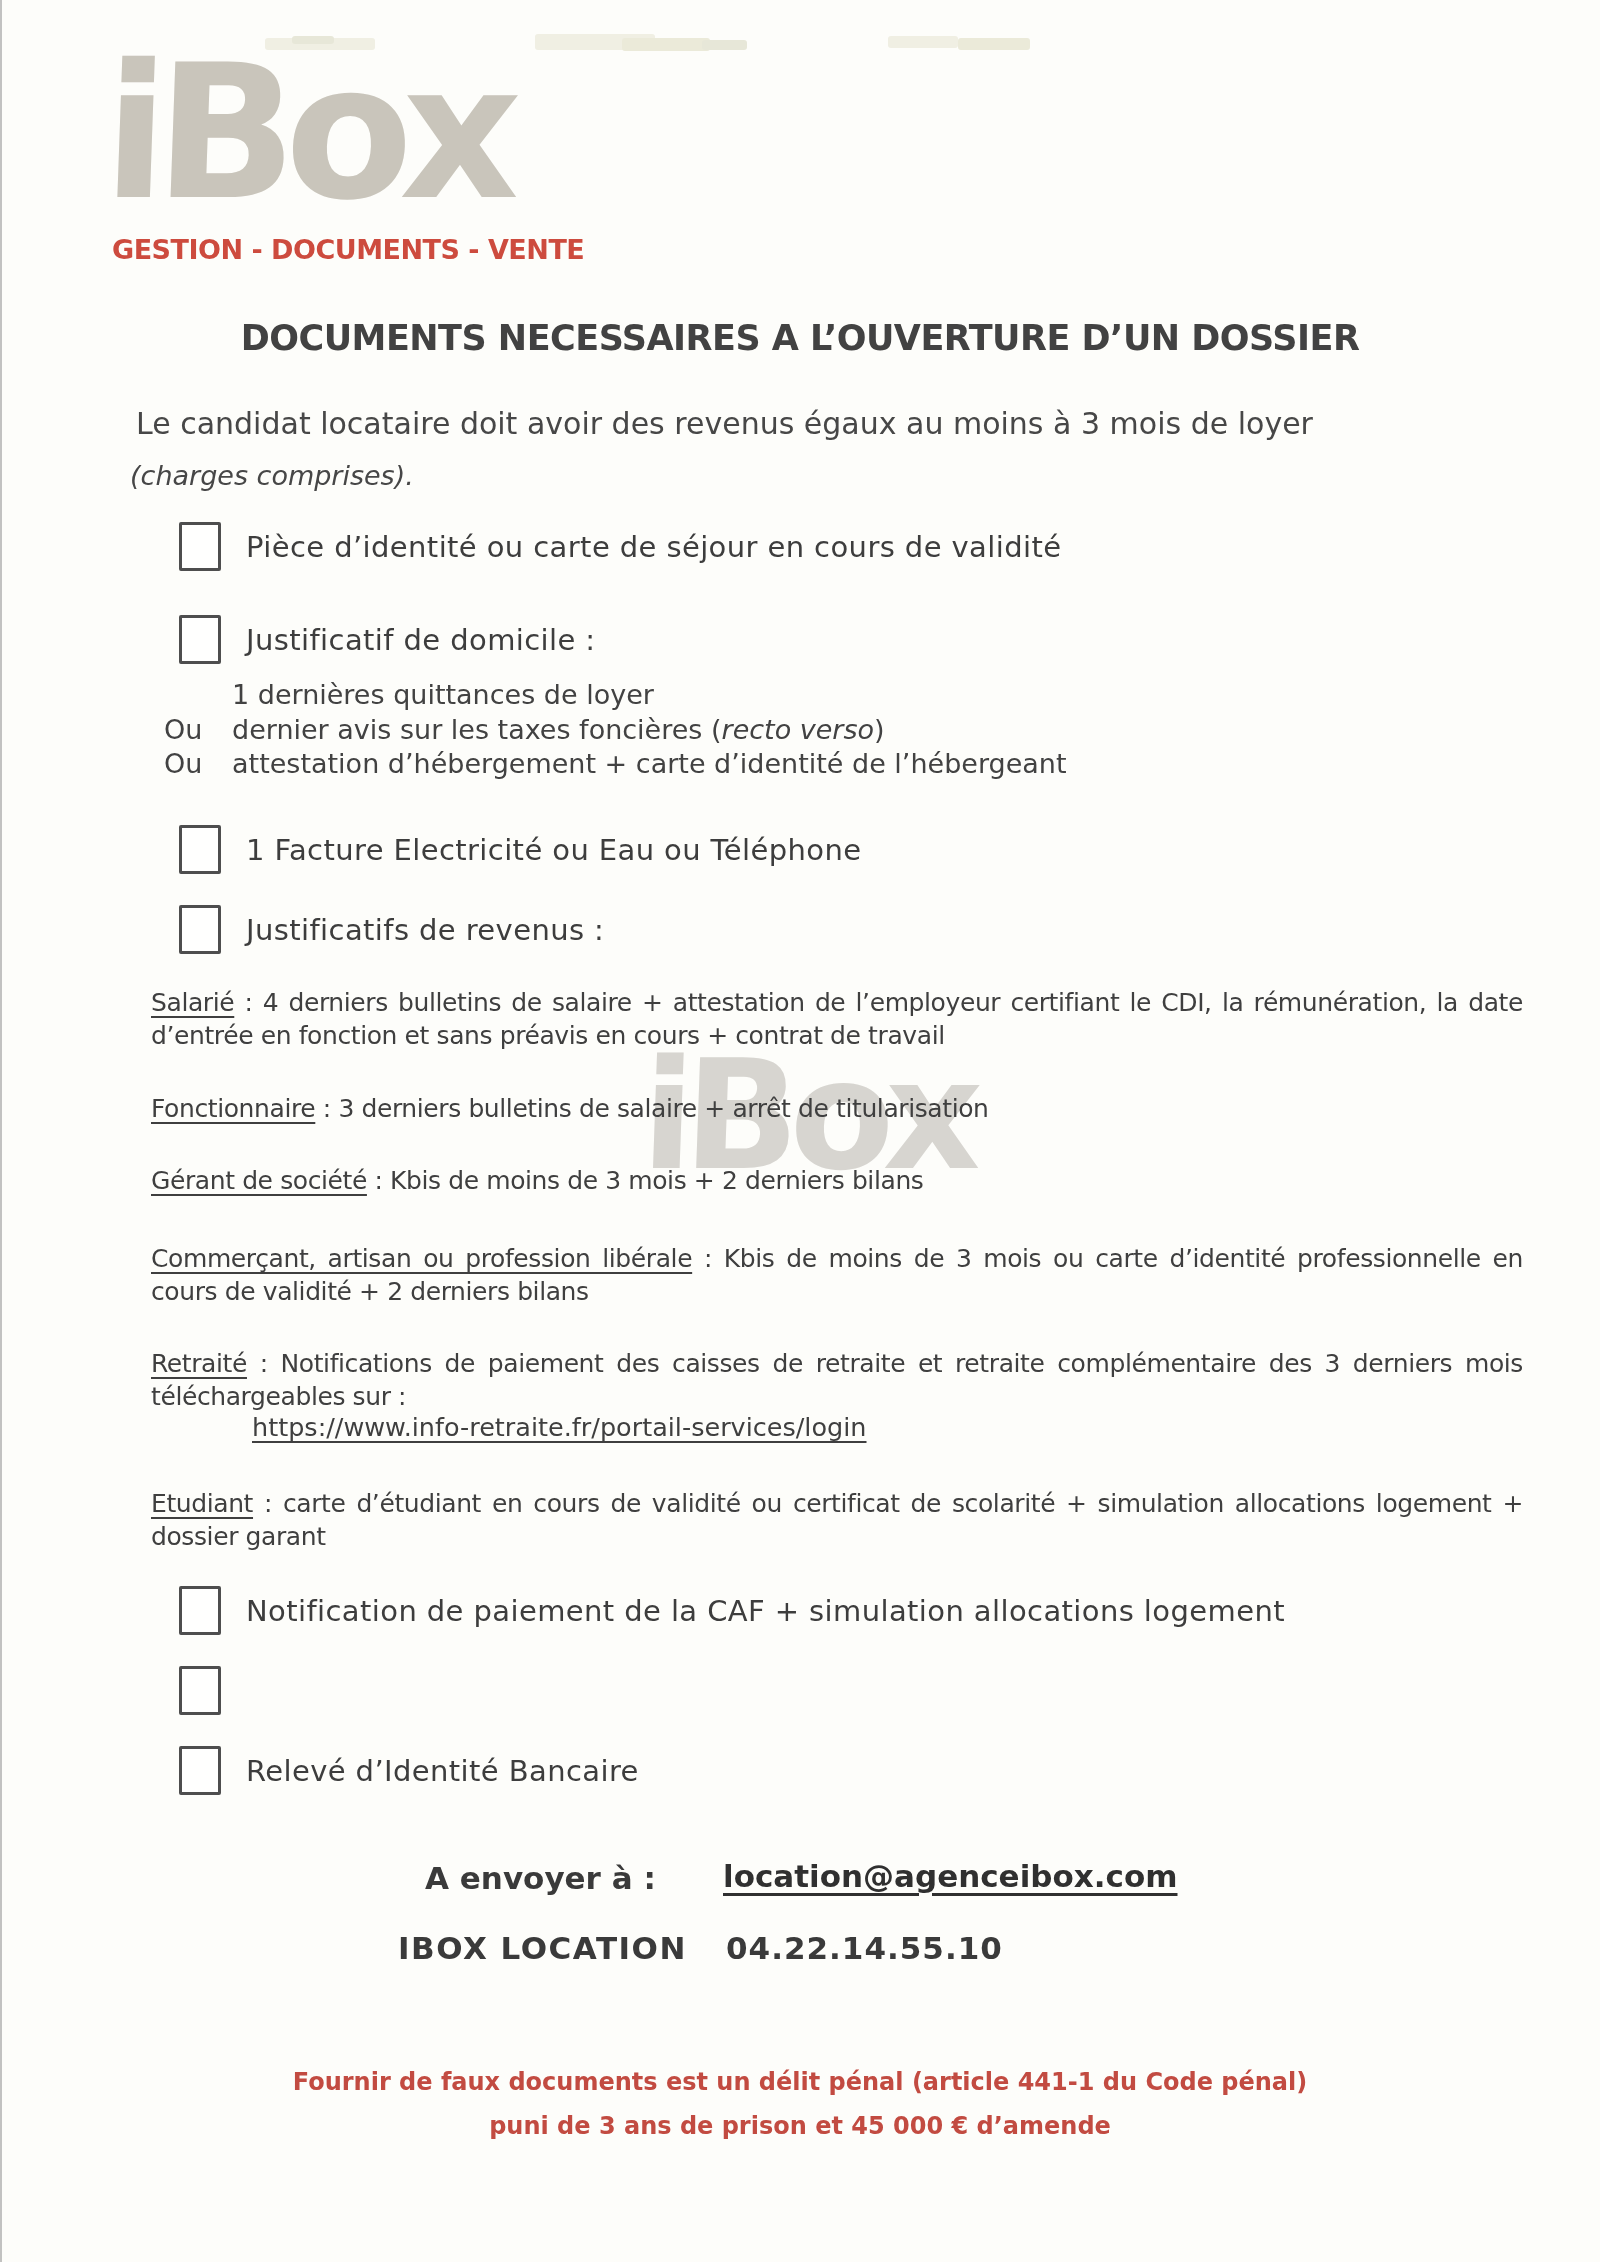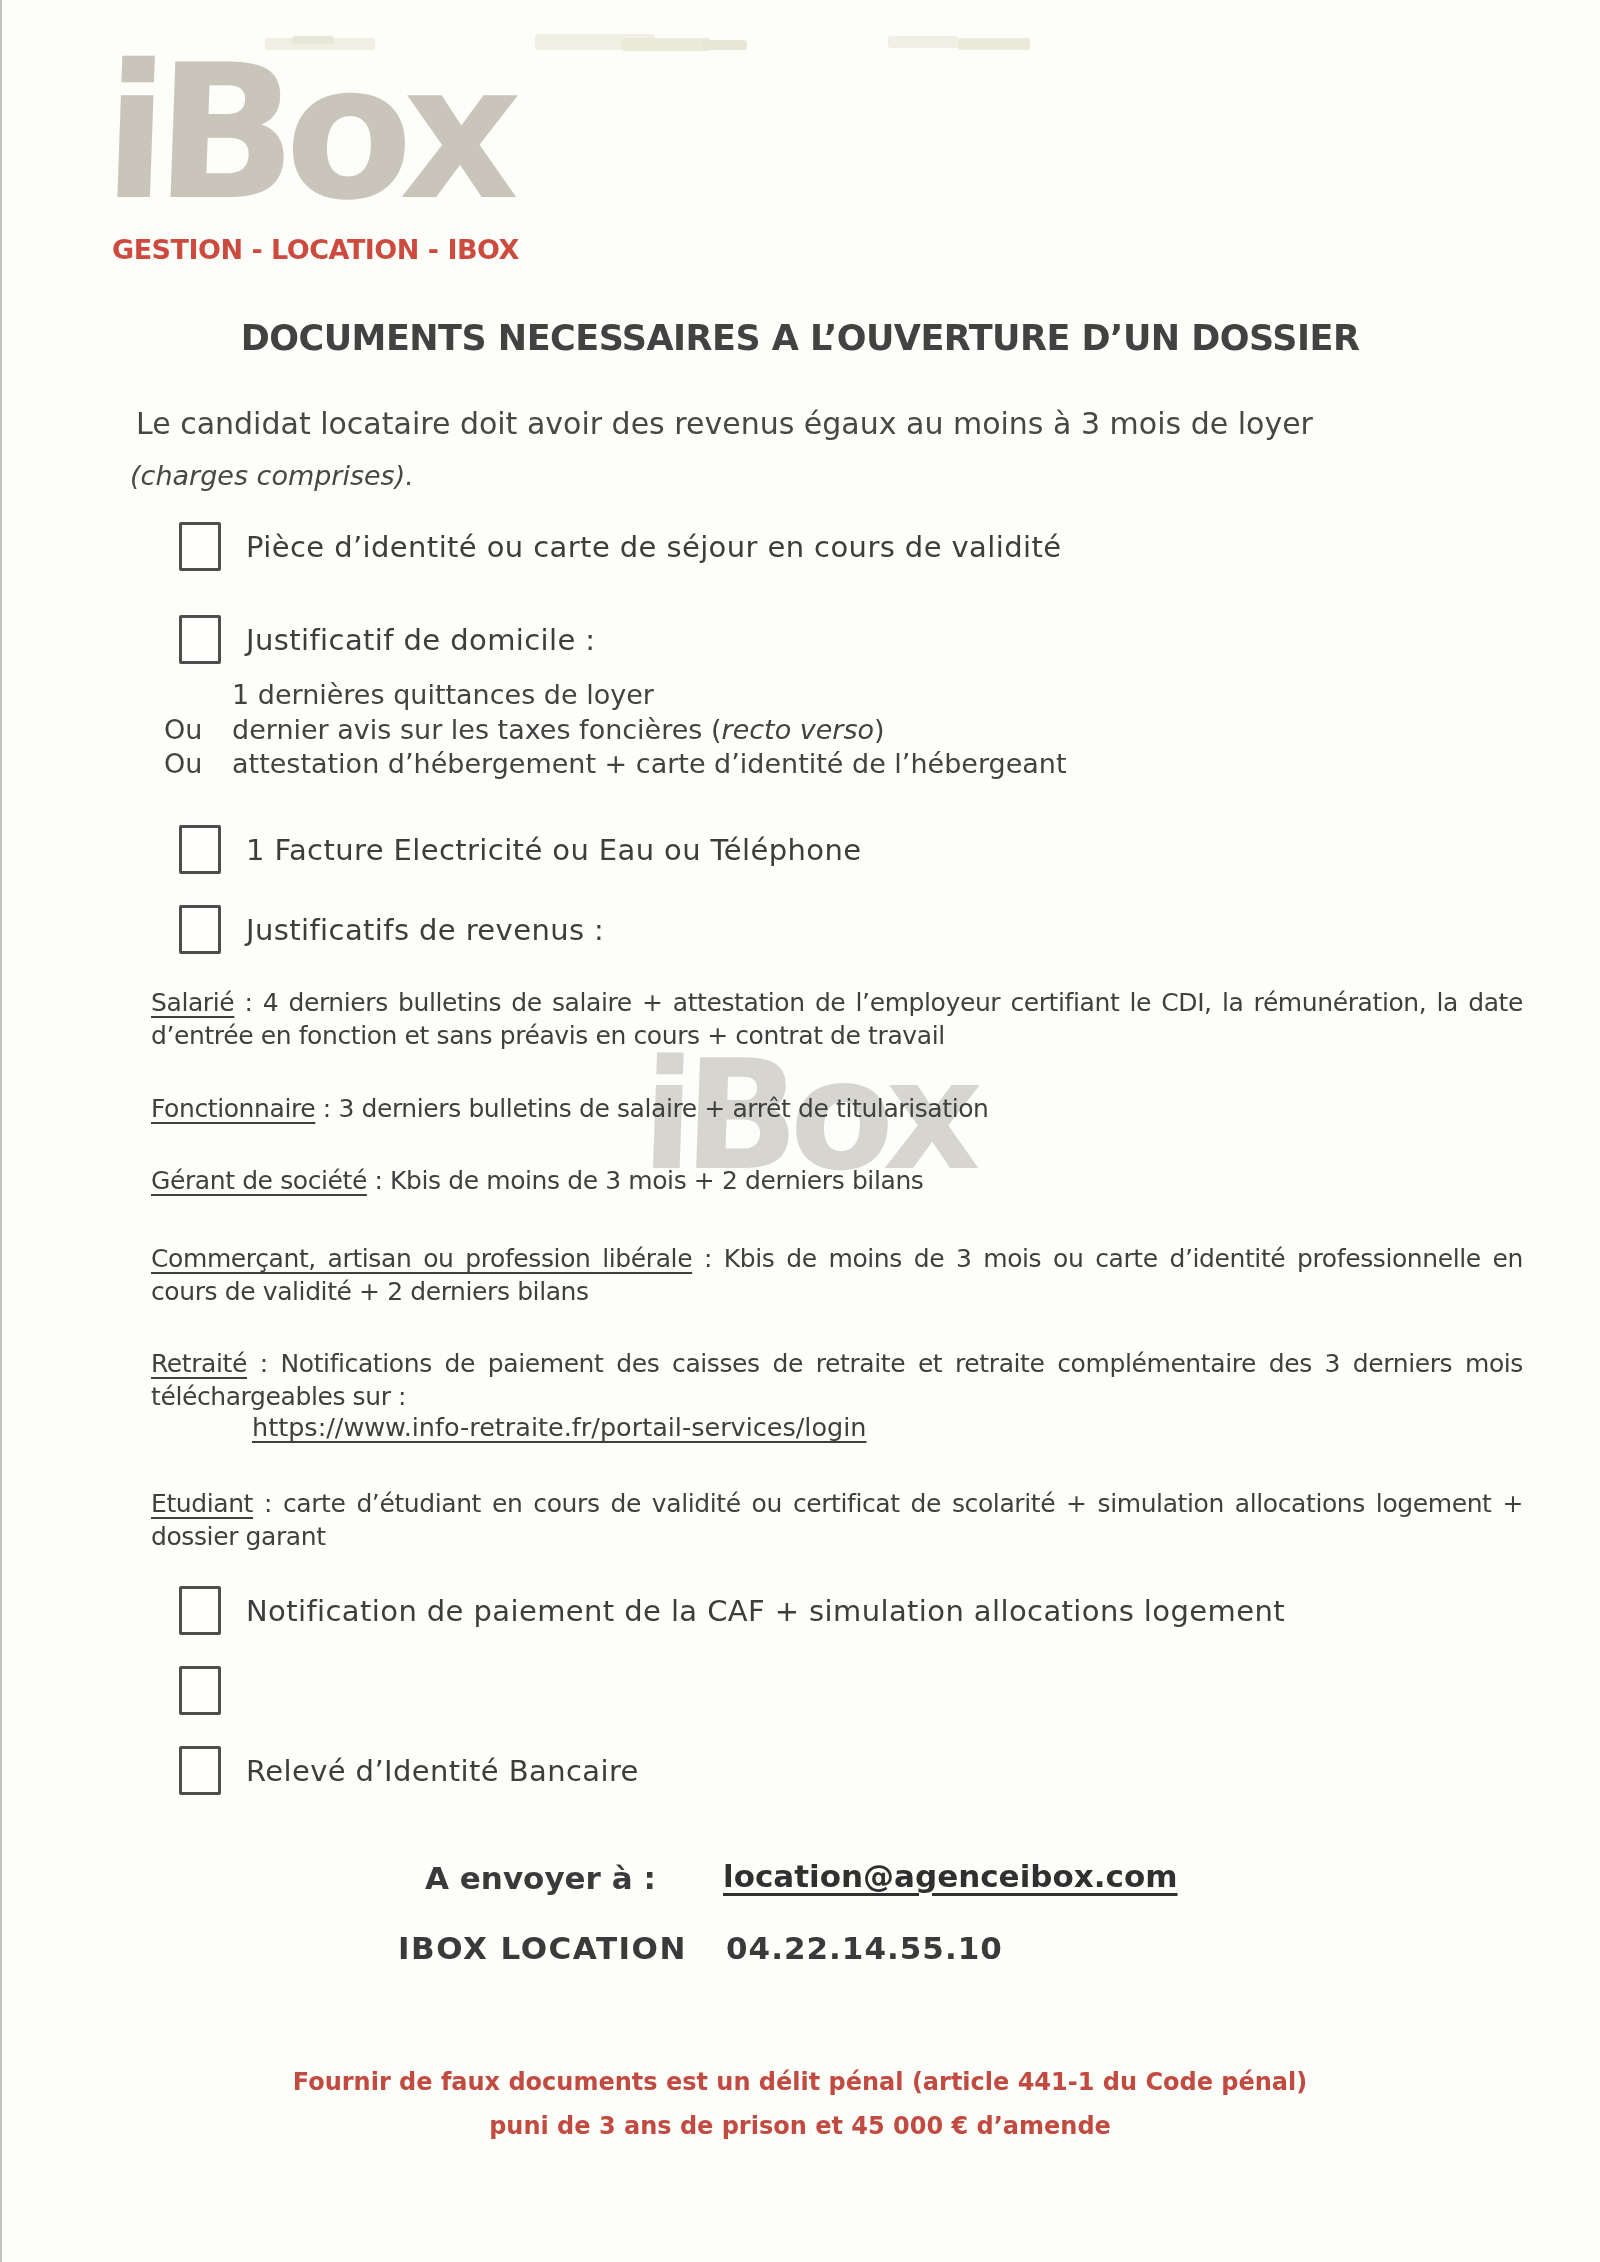--- a/index.html
+++ b/index.html
@@ -81,21 +81,21 @@
   <div class="artifact" style="left:622px;top:38px;width:88px;height:13px;background:#ebead9;"></div>
   <div class="artifact" style="left:702px;top:40px;width:45px;height:10px;background:#e7e7d8;"></div>
   <div class="artifact" style="left:888px;top:36px;width:70px;height:12px;background:#f0efe3;"></div>
   <div class="artifact" style="left:958px;top:38px;width:72px;height:12px;background:#ebead9;"></div>
 
   <div class="watermark">iBox</div>
 
   <div class="content-layer">
 
     <div class="brand">iBox</div>
-    <div class="tagline">GESTION - LOCATION - IBOX</div>
+    <div class="tagline">GESTION - DOCUMENTS - VENTE</div>
 
     <div class="title">DOCUMENTS NECESSAIRES A L’OUVERTURE D’UN DOSSIER</div>
 
     <div class="intro1">Le candidat locataire doit avoir des revenus égaux au moins à 3 mois de loyer</div>
     <div class="intro2">(charges comprises).</div>
 
     <div class="cb-row" style="top:522px;">
       <span class="cb-box"></span>
       <span class="cb-label"><span>Pièce d’identité ou carte de séjour en cours de validité</span></span>
     </div>

